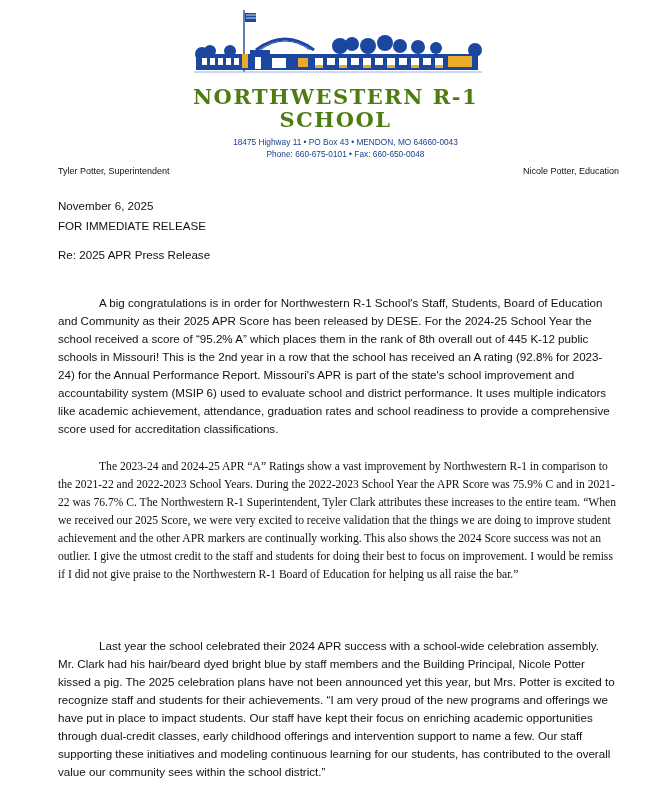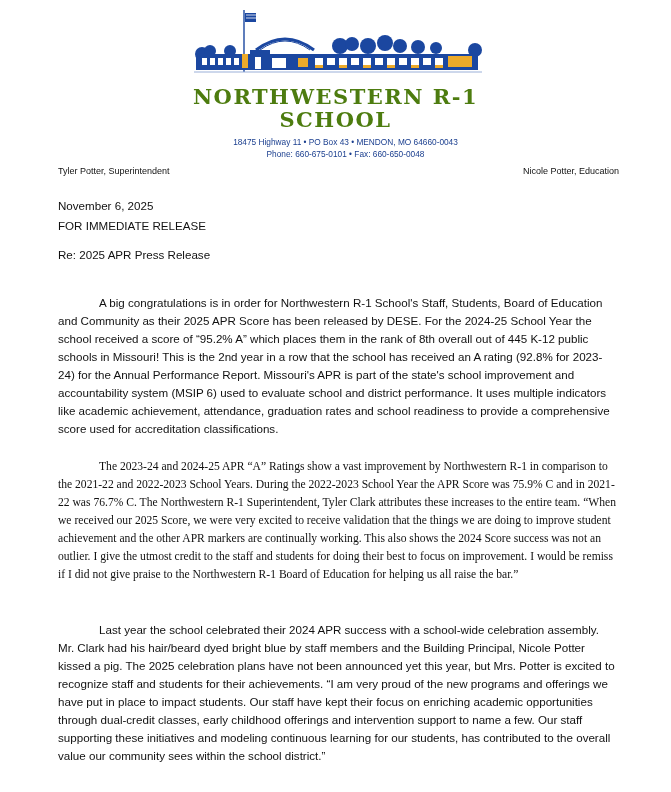--- a/index.html
+++ b/index.html
@@ -16,21 +16,21 @@
   .sig-left { left: 58px; }
   .sig-right { right: 52px; }
   .line { position: absolute; left: 58px; font-size: 11.6px; }
   .date { top: 199px; }
   .release { top: 219px; }
   .re { top: 248px; }
   .para { position: absolute; left: 58px; width: 560px; font-size: 11.6px; line-height: 18px; text-align: left; margin: 0; }
   .para .indent { display: inline-block; width: 41px; }
   .p1 { top: 294px; }
   .p2 { top: 458px; font-family: Liberation Serif, serif; }
-  .p3 { top: 621px; }
+  .p3 { top: 637px; }
   .p4 { top: 789px; text-align: center; }
 </style>
 </head>
 <body>
 
 <div class="letterhead">
   <svg class="logo-art" viewBox="0 0 300 74">
 
     <line x1="54" y1="6" x2="54" y2="68" stroke="#1b47a0" stroke-width="1.4"></line>
     <rect x="55" y="9" width="11" height="9" fill="#1b47a0"></rect>

